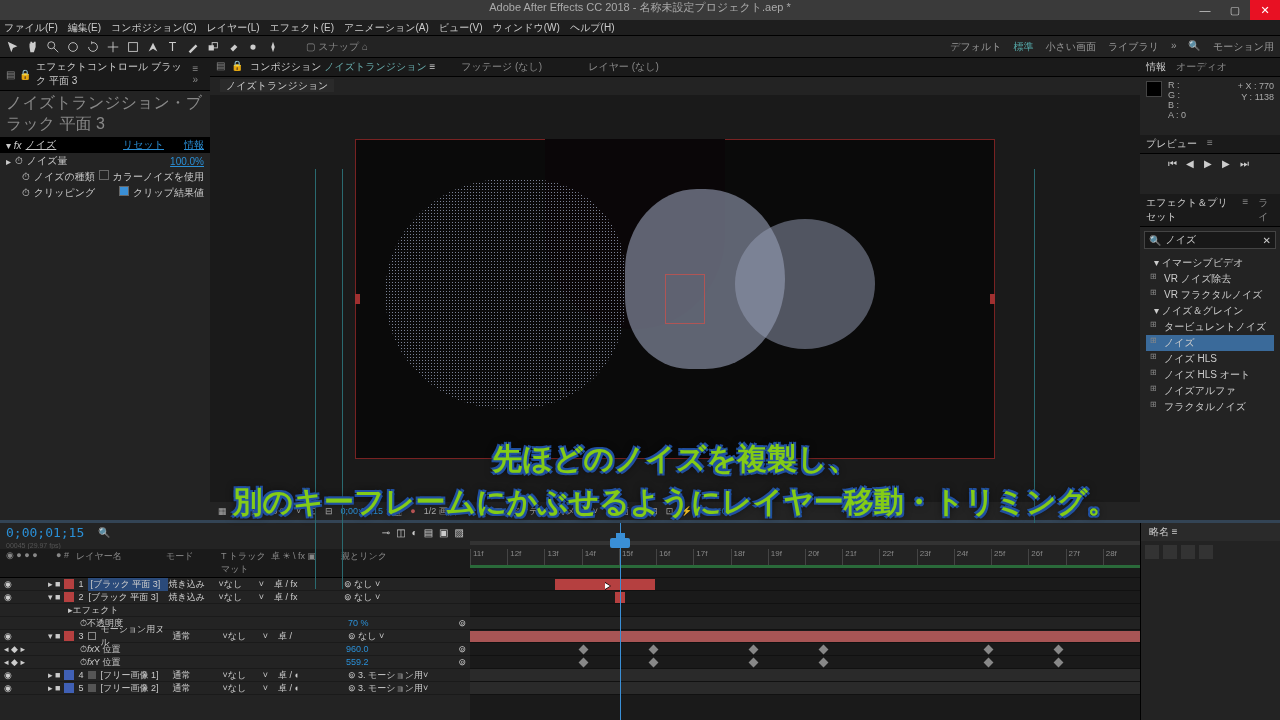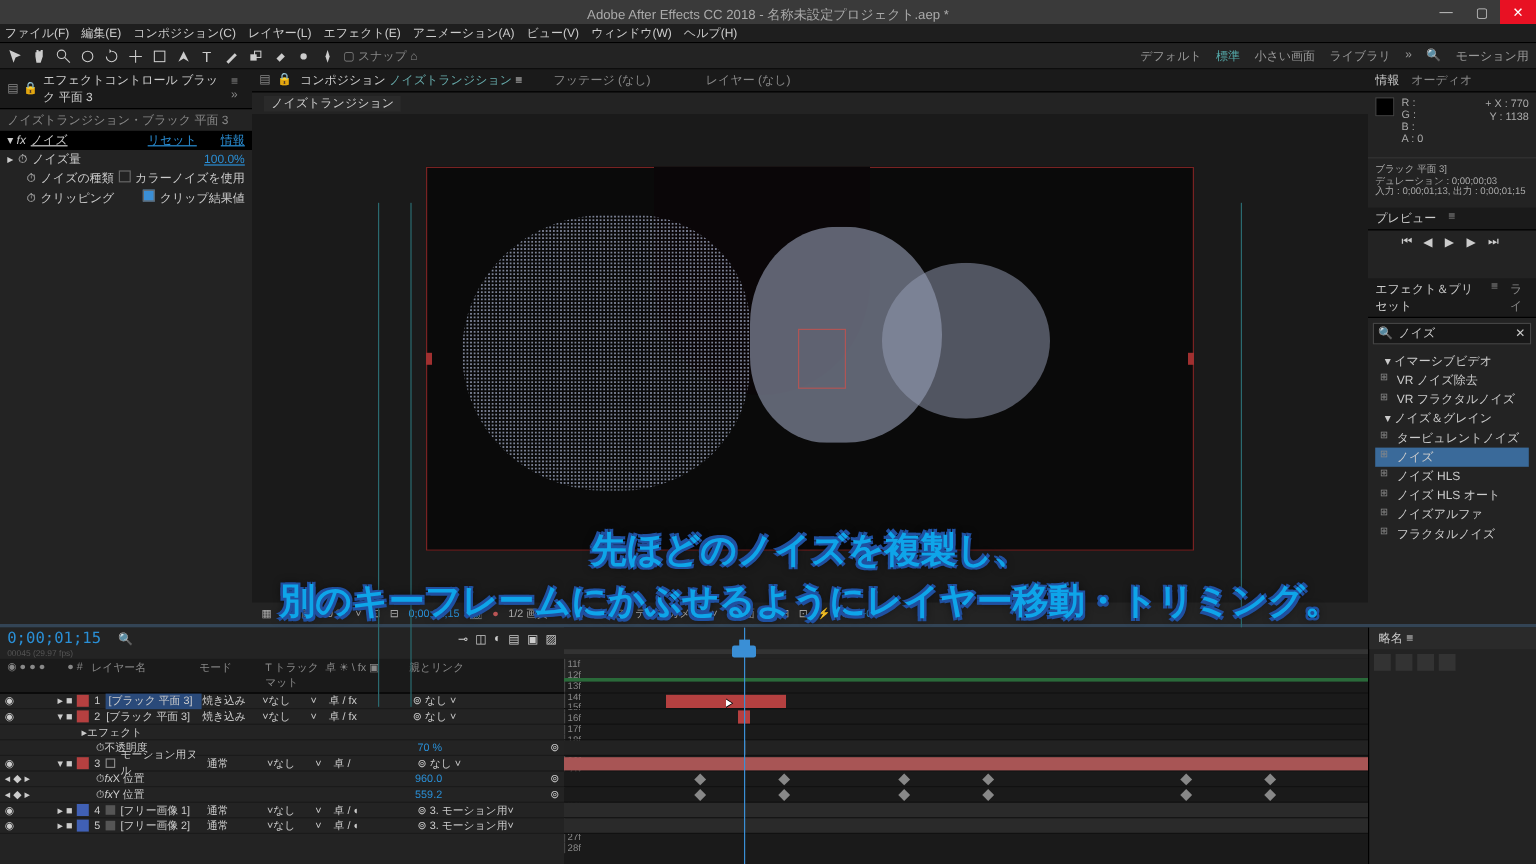--- a/index.html
+++ b/index.html
@@ -1,46 +1,46 @@
 <!DOCTYPE html>
 <html><head>
 <meta charset="utf-8">
 <style>
 * { margin: 0; padding: 0; box-sizing: border-box; font-family: "Meiryo", "MS Gothic", sans-serif; }
 body { background: #1e1e1e; color: #ccc; font-size: 10px; width: 1280px; height: 720px; overflow: hidden; position: relative; }
-.titlebar { background: #3a3a3a; height: 20px; display: flex; align-items: flex-end; justify-content: center; position: relative; color: #aaa; font-size: 11px; }
+.titlebar { background: #3a3a3a; height: 20px; display: flex; align-items: flex-start; justify-content: center; position: relative; color: #aaa; font-size: 11px; }
 .win-controls { position: absolute; right: 0; top: 0; display: flex; }
 .win-btn { width: 30px; height: 20px; display: flex; align-items: center; justify-content: center; color: #ccc; font-size: 11px; }
 .win-close { background: #e81123; color: #fff; }
 .menubar { background: #1e1e1e; height: 16px; display: flex; align-items: center; padding: 0 4px; color: #ccc; font-size: 10px; border-bottom: 1px solid #000; }
 .menubar span { margin-right: 10px; }
 .toolbar { background: #232323; height: 22px; display: flex; align-items: center; padding: 0 6px; border-bottom: 1px solid #000; gap: 6px; }
 .tool-icon { width: 14px; height: 14px; display: inline-block; }
 .toolbar-right { margin-left: auto; display: flex; gap: 12px; color: #999; }
 .main-area { display: flex; height: 462px; }
 .left-panel { width: 210px; background: #232323; display: flex; flex-direction: column; }
 .panel-tab { background: #1a1a1a; padding: 2px 6px; font-size: 10px; color: #888; display: flex; gap: 4px; align-items: center; border-bottom: 1px solid #000; }
 .panel-tab .active { color: #ccc; }
-.panel-sub { padding: 2px 6px; color: #888; font-size: 10px; }
+.panel-sub { padding: 2px 6px; color: #888; font-size: 16px; }
 .effect-row { display: flex; padding: 1px 6px; align-items: center; font-size: 10px; }
 .effect-row .lbl { flex: 1; color: #ccc; }
 .effect-row .val { color: #2a8fd6; }
 .effect-link { color: #2a8fd6; text-decoration: underline; }
 .center-panel { flex: 1; background: #232323; display: flex; flex-direction: column; position: relative; }
 .comp-tab { background: #1a1a1a; padding: 2px 6px; font-size: 10px; color: #888; display: flex; gap: 6px; border-bottom: 1px solid #000; }
 .comp-sub { padding: 2px 10px; font-size: 10px; }
 .comp-sub span { background: #2a2a2a; padding: 1px 6px; color: #ccc; }
 .viewer { flex: 1; position: relative; background: #1a1a1a; display: flex; align-items: center; justify-content: center; }
 .viewer-content { width: 640px; height: 320px; position: relative; background: #0a0a0a; overflow: hidden; }
 .noise-blob { position: absolute; background: radial-gradient(circle, #98a0b8 1px, transparent 1px); background-size: 3px 3px; opacity: 0.8; }
 .blob1 { left: 30px; top: 40px; width: 240px; height: 230px; border-radius: 50% 40% 45% 50%; }
 .blob2 { left: 270px; top: 50px; width: 160px; height: 180px; border-radius: 45% 50% 50% 40%; background-size: 2px 2px; opacity: 0.6; }
 .blob3 { left: 380px; top: 80px; width: 140px; height: 130px; border-radius: 50%; background-size: 2px 2px; opacity: 0.5; }
 .hair { position: absolute; left: 190px; top: 0; width: 180px; height: 190px; background: #0a0608; border-radius: 0 0 50% 50%; }
-.overlay-text { position: absolute; width: 100%; text-align: center; color: #0ea5e9; font-size: 30px; font-weight: bold; text-shadow: -2px -2px 0 #2050a0, 2px -2px 0 #2050a0, -2px 2px 0 #2050a0, 2px 2px 0 #2050a0, 0 0 8px #000; line-height: 1.3; font-family: "Meiryo", sans-serif; }
+.overlay-text { position: absolute; width: 100%; text-align: center; color: #84cc16; font-size: 30px; font-weight: bold; text-shadow: -2px -2px 0 #2050a0, 2px -2px 0 #2050a0, -2px 2px 0 #2050a0, 2px 2px 0 #2050a0, 0 0 8px #000; line-height: 1.3; font-family: "Meiryo", sans-serif; }
 .overlay-text.l1 { top: 381px; }
 .overlay-text.l2 { top: 424px; }
 .viewer-footer { background: #232323; height: 18px; display: flex; align-items: center; padding: 0 8px; gap: 8px; font-size: 9px; color: #aaa; }
 .right-panel { width: 140px; background: #232323; display: flex; flex-direction: column; }
 .rp-tab { background: #1a1a1a; padding: 2px 6px; font-size: 10px; color: #888; display: flex; gap: 10px; border-bottom: 1px solid #000; }
 .rp-content { padding: 4px 6px; font-size: 9px; color: #aaa; }
 .info-swatch { width: 16px; height: 16px; background: #000; float: left; margin-right: 6px; border: 1px solid #444; }
 .preview-controls { display: flex; justify-content: center; gap: 6px; padding: 4px; }
 .preview-btn { width: 12px; height: 12px; color: #ccc; }
 .preset-search { background: #181818; border: 1px solid #444; padding: 1px 4px; margin: 4px; display: flex; align-items: center; gap: 4px; }
@@ -53,21 +53,21 @@
 .tl-left { width: 470px; background: #232323; display: flex; flex-direction: column; }
 .tl-tab { padding: 2px 8px; font-size: 10px; color: #ccc; background: #2a2a2a; }
 .tl-header { display: flex; align-items: center; padding: 2px 6px; gap: 8px; }
 .timecode { color: #2a8fd6; font-size: 13px; font-family: monospace; }
 .tl-cols { display: flex; font-size: 9px; color: #888; padding: 1px 6px; background: #1a1a1a; border-bottom: 1px solid #000; }
 .layer-row { display: flex; align-items: center; padding: 0 4px; height: 13px; font-size: 9px; color: #ccc; border-bottom: 1px solid #1a1a1a; }
 .color-chip { width: 10px; height: 10px; margin: 0 4px; }
 .red-chip { background: #b54040; }
 .blue-chip { background: #4060b5; }
 .tl-right { flex: 1; background: #1a1a1a; position: relative; }
-.ruler { height: 16px; background: #232323; position: relative; display: flex; flex-direction: column; }
+.ruler { height: 16px; background: #232323; position: relative; display: flex; }
 .ruler-tick { flex: 1; border-left: 1px solid #444; font-size: 8px; color: #888; padding-left: 2px; }
 .playhead { position: absolute; top: 0; bottom: 0; width: 1px; background: #3a8fd6; left: 150px; z-index: 5; }
 .playhead::before { content: ""; position: absolute; top: 10px; left: -4px; width: 9px; height: 9px; background: #3a8fd6; }
 .track { height: 13px; border-bottom: 1px solid #111; position: relative; }
 .bar { position: absolute; top: 1px; height: 11px; }
 .bar-green { background: #2a6a3a; left: 0; right: 0; height: 3px; top: 0; }
 .bar-red { background: #b54040; }
 .bar-lightred { background: #a85555; }
 .keyframe { position: absolute; width: 7px; height: 7px; background: #888; transform: rotate(45deg); top: 3px; }
 .far-right { width: 140px; background: #232323; border-left: 1px solid #000; }
@@ -140,21 +140,21 @@
     </svg>
   <svg class="tool-icon" viewBox="0 0 16 16">
       <path d="M5 10 L10 5 L13 8 L8 13 Z"></path>
     </svg>
   <svg class="tool-icon" viewBox="0 0 16 16">
       <circle cx="8" cy="8" r="3"></circle>
     </svg>
   <svg class="tool-icon" viewBox="0 0 16 16">
       <path d="M8 2 L10 8 L8 14 L6 8 Z"></path>
     </svg>
-  <span style="color:#888">▢ <span>スナップ</span> ⌂</span>
+  <span style="margin-left:20px;color:#888">▢ <span>スナップ</span> ⌂</span>
   <div class="toolbar-right">
     <span>デフォルト</span>
     <span style="color:#5aa">標準</span>
     <span>小さい画面</span>
     <span>ライブラリ</span>
     <span>»</span>
     <span>🔍</span>
     <span>モーション用</span>
   </div>
 </div>
@@ -255,25 +255,20 @@
         <div><span>R :</span></div>
         <div><span>G :</span></div>
         <div><span>B :</span></div>
         <div><span>A : 0</span></div>
       </div>
       <div style="float:right;text-align:right;line-height:1.2">
         <div>+ <span>X :</span> <span>770</span></div>
         <div><span>Y :</span> <span>1138</span></div>
       </div>
     </div>
-    <div class="rp-content" style="border-top:1px solid #333;font-size:8px;line-height:1.2">
-      <div>ブラック 平面 3]</div>
-      <div>デュレーション : 0;00;00;03</div>
-      <div>入力 : 0;00;01;13, 出力 : 0;00;01;15</div>
-    </div>
     <div class="rp-tab" style="margin-top:4px"><span style="color:#ccc">プレビュー</span> ≡</div>
     <div class="preview-controls">
       <span class="preview-btn">⏮</span>
       <span class="preview-btn">◀</span>
       <span class="preview-btn">▶</span>
       <span class="preview-btn">▶</span>
       <span class="preview-btn">⏭</span>
     </div>
     <div class="rp-tab" style="margin-top:20px">
       <span style="color:#ccc">エフェクト＆プリセット</span> ≡

